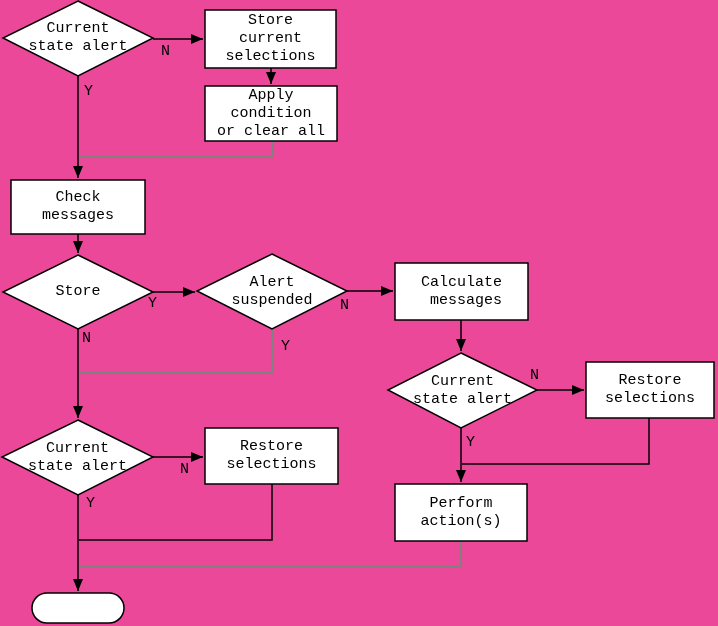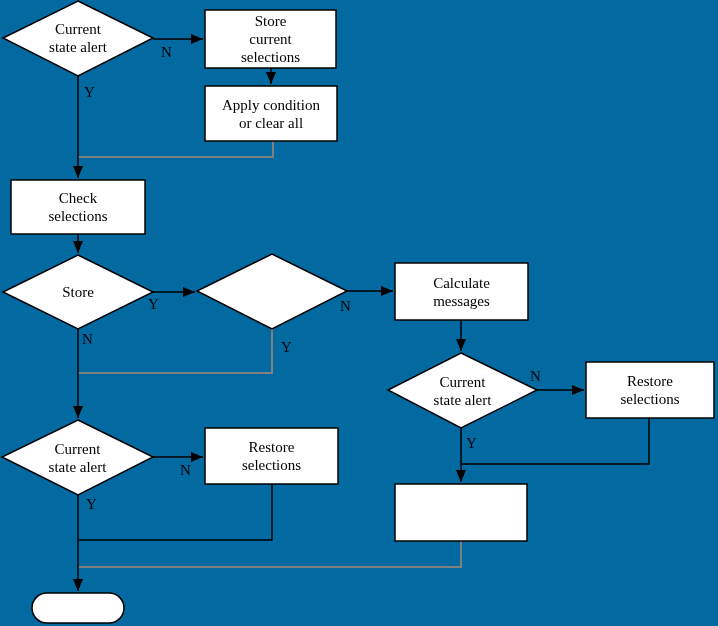--- a/index.html
+++ b/index.html
@@ -4,22 +4,22 @@
 <style>
   html, body {
     margin: 0;
     padding: 0;
     background: #ffffff;
   }
   .canvas {
     position: relative;
     width: 718px;
     height: 626px;
-    background: #0369a1;
-    font-family: Liberation Serif, serif;
+    background: #ec4899;
+    font-family: Liberation Mono, monospace;
     overflow: hidden;
   }
   .canvas svg {
     position: absolute;
     left: 0;
     top: 0;
   }
   .shape {
     fill: #ffffff;
     stroke: #000000;
@@ -112,28 +112,32 @@
   </svg>
 
   <div class="node-label" style="left:3px; top:0px; width:150px; height:76px;">Current
 state alert</div>
   <div class="node-label" style="left:205px; top:10px; width:131px; height:58px;">Store
 current
 selections</div>
   <div class="node-label" style="left:205px; top:86px; width:132px; height:55px;">Apply condition
 or clear all</div>
   <div class="node-label" style="left:11px; top:180px; width:134px; height:54px;">Check
-selections</div>
+messages</div>
   <div class="node-label" style="left:3px; top:255px; width:150px; height:74px;">Store</div>
+  <div class="node-label" style="left:197px; top:254px; width:150px; height:75px;">Alert
+suspended</div>
   <div class="node-label" style="left:395px; top:263px; width:133px; height:57px;text-align:right;">Calculate
 messages</div>
   <div class="node-label" style="left:388px; top:353px; width:149px; height:75px;">Current
 state alert</div>
   <div class="node-label" style="left:586px; top:362px; width:128px; height:56px;">Restore
 selections</div>
+  <div class="node-label" style="left:395px; top:484px; width:132px; height:57px;">Perform
+action(s)</div>
   <div class="node-label" style="left:2px; top:420px; width:151px; height:75px;">Current
 state alert</div>
   <div class="node-label" style="left:205px; top:428px; width:133px; height:56px;">Restore
 selections</div>
 
   <div class="edge-label" style="left:161px; top:44px;">N</div>
   <div class="edge-label" style="left:84px; top:84px;">Y</div>
   <div class="edge-label" style="left:148px; top:296px;">Y</div>
   <div class="edge-label" style="left:82px; top:331px;">N</div>
   <div class="edge-label" style="left:340px; top:298px;">N</div>

